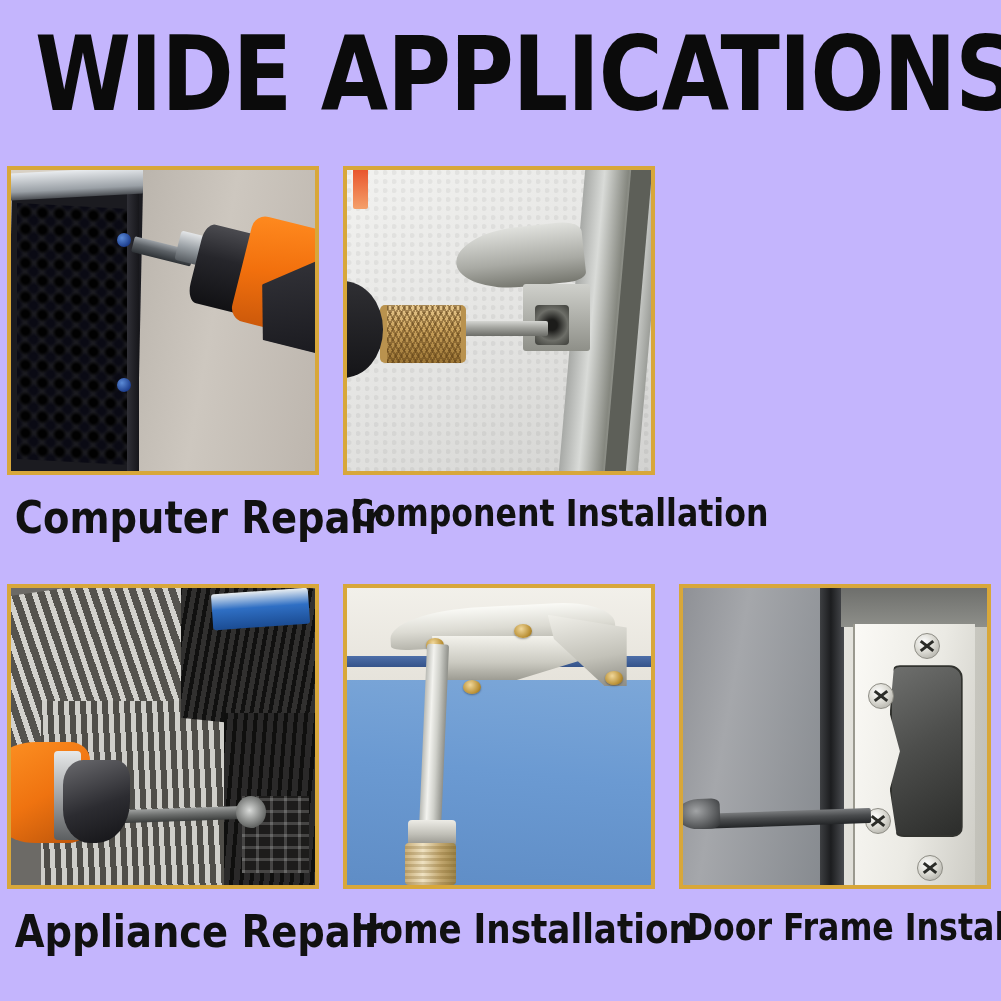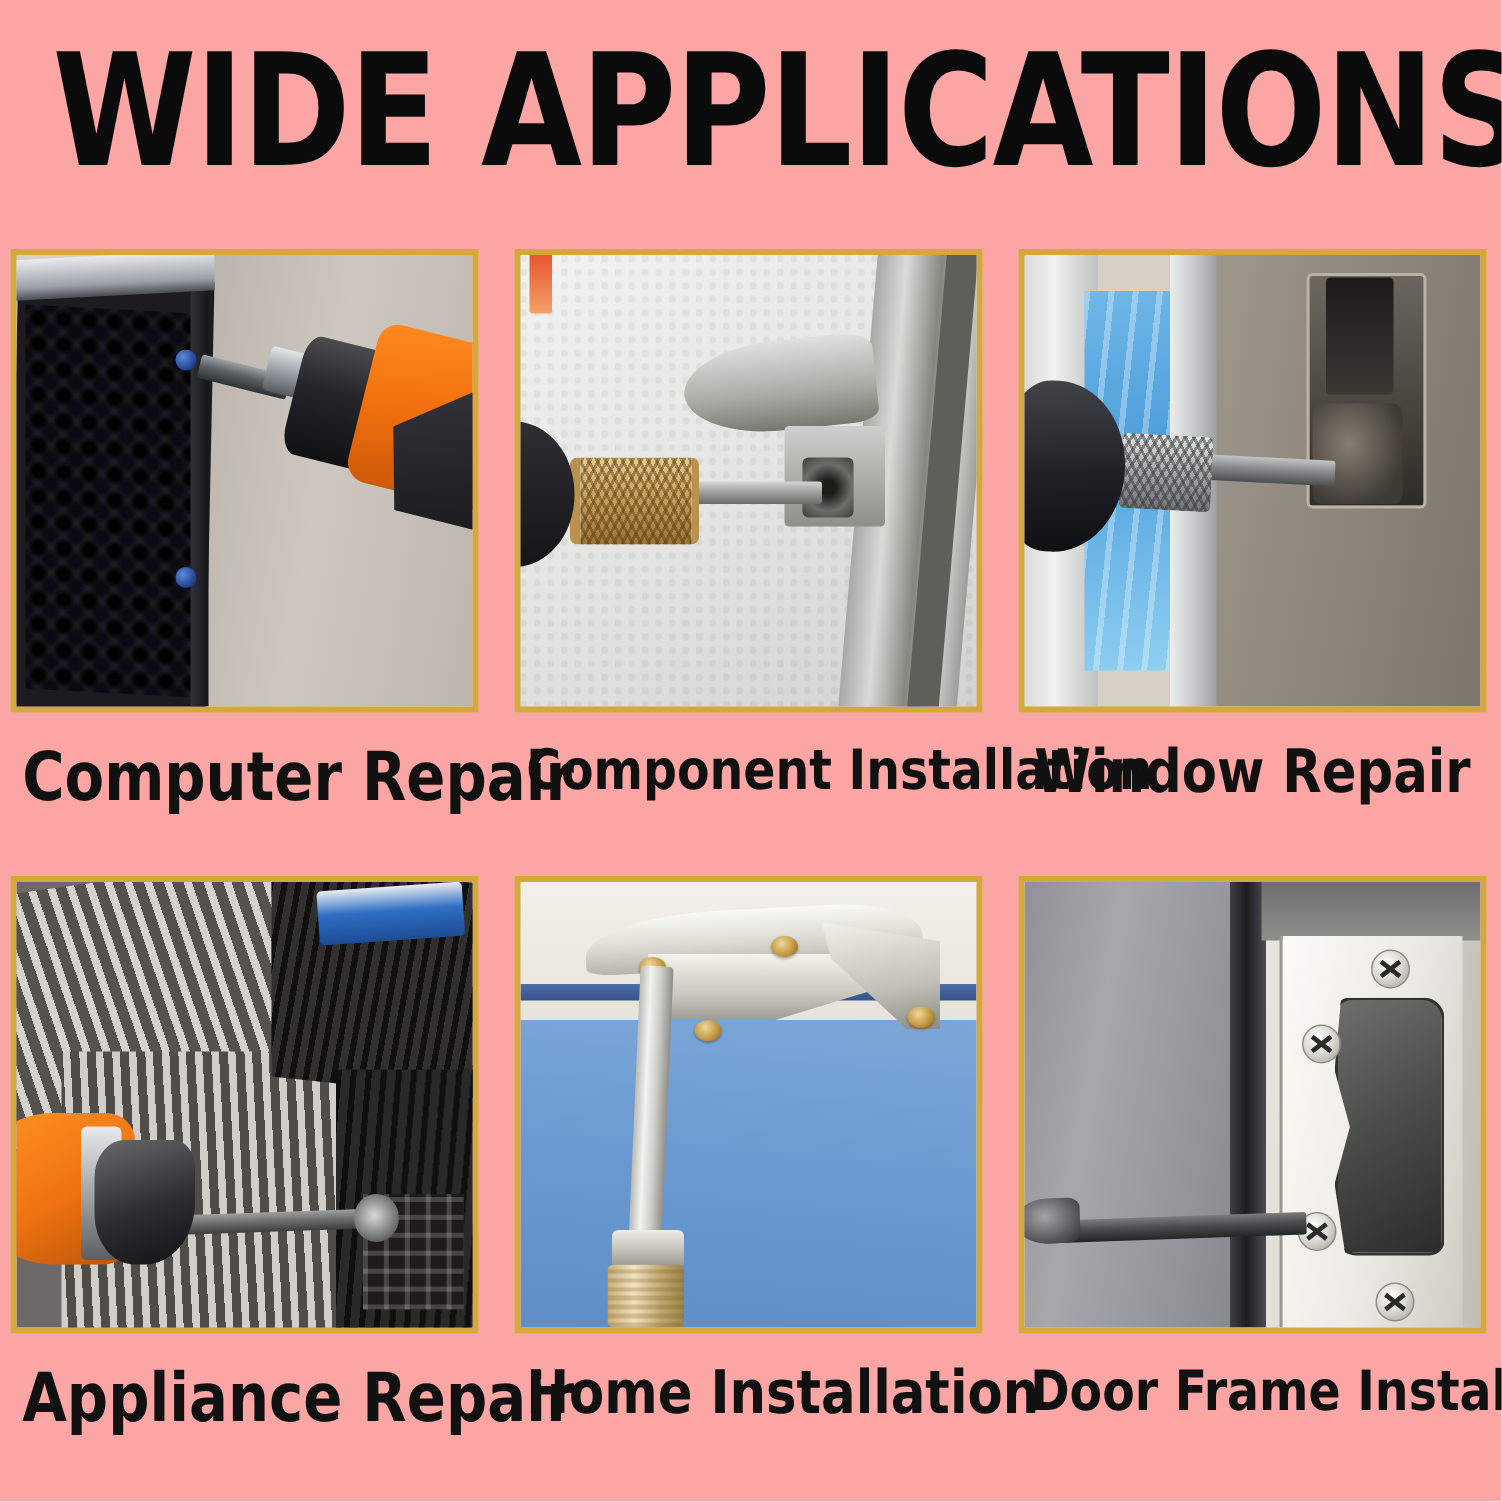--- a/index.html
+++ b/index.html
@@ -10,21 +10,21 @@
     height: 1001px;
     background: #ffffff;
     font-family: "Liberation Sans", sans-serif;
     overflow: hidden;
   }
 
   #page {
     position: relative;
     width: 1001px;
     height: 1001px;
-    background: #fca5a5;
+    background: #c4b5fd;
   }
 
   
   .title {
     position: absolute;
     left: 0;
     top: 22px;
     width: 1001px;
     text-align: center;
     font-family: "Liberation Sans Narrow", "DejaVu Sans Condensed", "Liberation Sans", sans-serif;
@@ -495,37 +495,20 @@
           <div class="p2-socket"></div>
           <div class="p2-shaft"></div>
           <div class="p2-knurl"></div>
           <div class="p2-handle"></div>
           <div class="p2-red"></div>
         </div>
       </div>
       <div class="caption small">Component Installation</div>
     </div>
 
-    <div class="cell c2 r0">
-      <div class="photo-frame">
-        <div class="photo">
-          <div class="p3-door"></div>
-          <div class="p3-frame-l"></div>
-          <div class="p3-glass"></div>
-          <div class="p3-mull"></div>
-          <div class="p3-plate"></div>
-          <div class="p3-slot"></div>
-          <div class="p3-latch"></div>
-          <div class="p3-shaft"></div>
-          <div class="p3-knurl"></div>
-          <div class="p3-handle"></div>
-        </div>
-      </div>
-      <div class="caption mid">Window Repair</div>
-    </div>
 
     <div class="cell c0 r1">
       <div class="photo-frame">
         <div class="photo">
           <div class="p4-bg"></div>
           <div class="p4-fins-top"></div>
           <div class="p4-fins-bot"></div>
           <div class="p4-dark"></div>
           <div class="p4-dark2"></div>
           <div class="p4-blue"></div>

